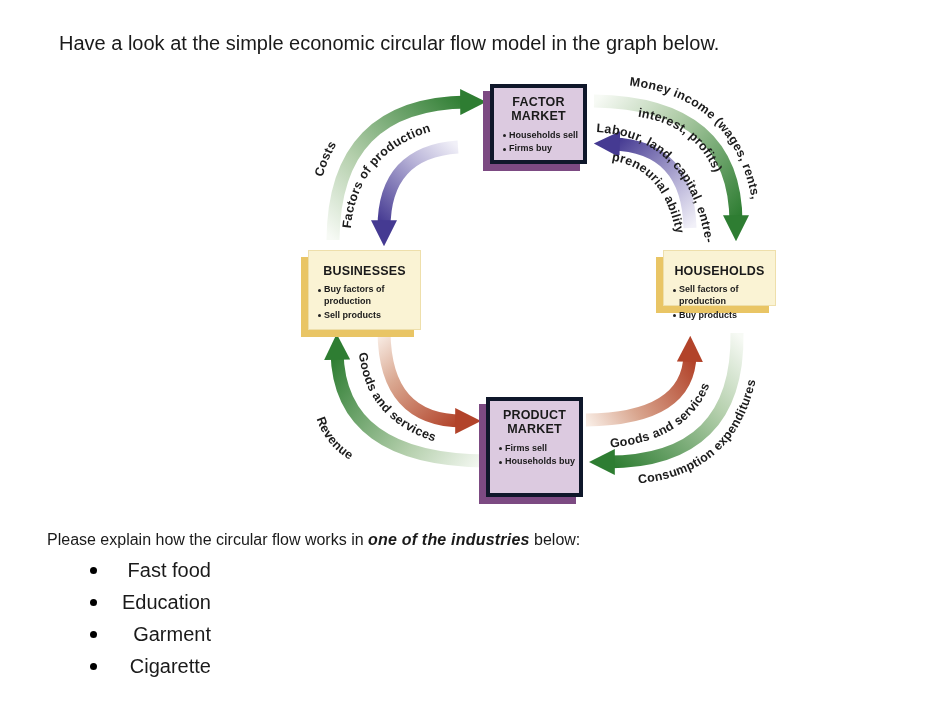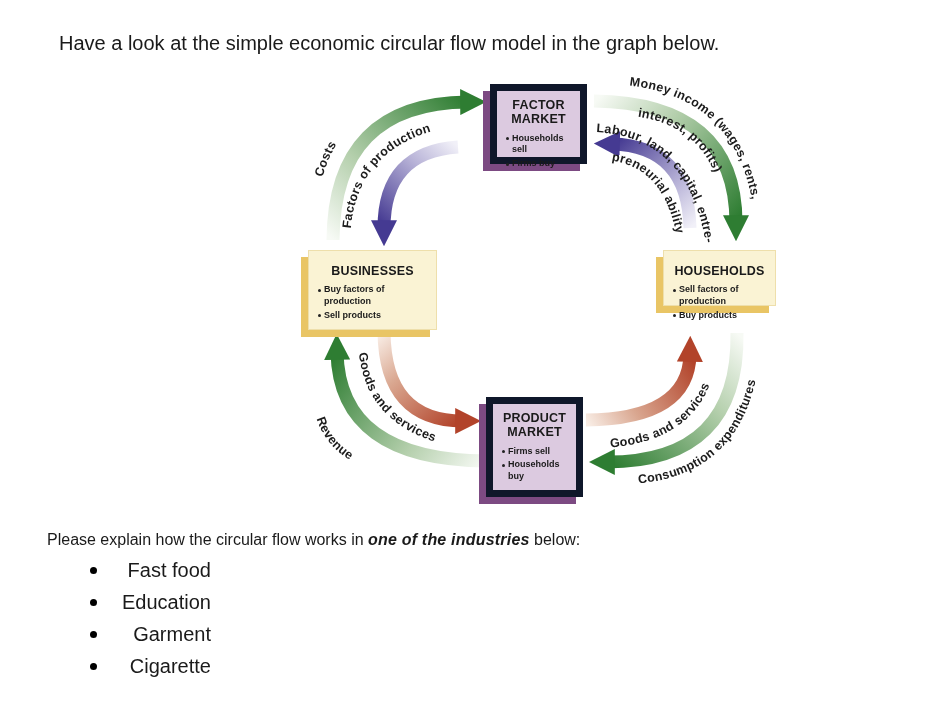--- a/index.html
+++ b/index.html
@@ -16,39 +16,39 @@
   }
   ul.industries li::before{
     content:"";position:absolute;left:2px;top:13px;width:7px;height:7px;border-radius:50%;background:#000;
   }
   .diagram{position:absolute;left:0;top:0;width:940px;height:726px;}
   .diagram svg{position:absolute;left:0;top:0;z-index:1;}
   .node{
     position:absolute;z-index:2;box-sizing:border-box;display:flex;flex-direction:column;
   }
   .node.market{
-    background:#dccae0;border:7px solid #0f172a;box-shadow:-7px 7px 0 #7c4a82;
+    background:#dccae0;border:4px solid #0f172a;box-shadow:-7px 7px 0 #7c4a82;
   }
   .node.sector{
     background:#faf3d4;border:1px solid #eedfab;box-shadow:-7px 7px 0 #e9c565;
   }
   .node-title{
     font-weight:bold;font-size:12.5px;line-height:1.15;text-align:center;margin-top:7px;letter-spacing:.2px;
   }
   .node.sector .node-title{margin-top:13px;}
   ul.node-bullets{margin:4px 0 0 0;padding:0 3px 0 8px;list-style:none;}
   ul.node-bullets li{
     position:relative;font-size:9px;font-weight:bold;line-height:1.3;padding-left:7px;margin-top:2px;
   }
   ul.node-bullets li::before{
     content:"";position:absolute;left:1px;top:4.5px;width:3px;height:3px;border-radius:50%;background:#222;
   }
   #factor-market{left:490px;top:84px;width:97px;height:80px;}
   #product-market{left:486px;top:397px;width:97px;height:100px;}
-  #businesses{left:308px;top:250px;width:129px;height:80px;}
+  #businesses{left:308px;top:250px;width:113px;height:80px;}
   #households{left:663px;top:250px;width:113px;height:56px;}
   .flow-label{font-weight:bold;font-size:12.5px;fill:#1c1c1c;letter-spacing:.3px;}
 </style>
 </head>
 <body>
 
 <div class="page">
 
   <p class="intro">Have a look at the simple economic circular flow model in the graph below.</p>
 

